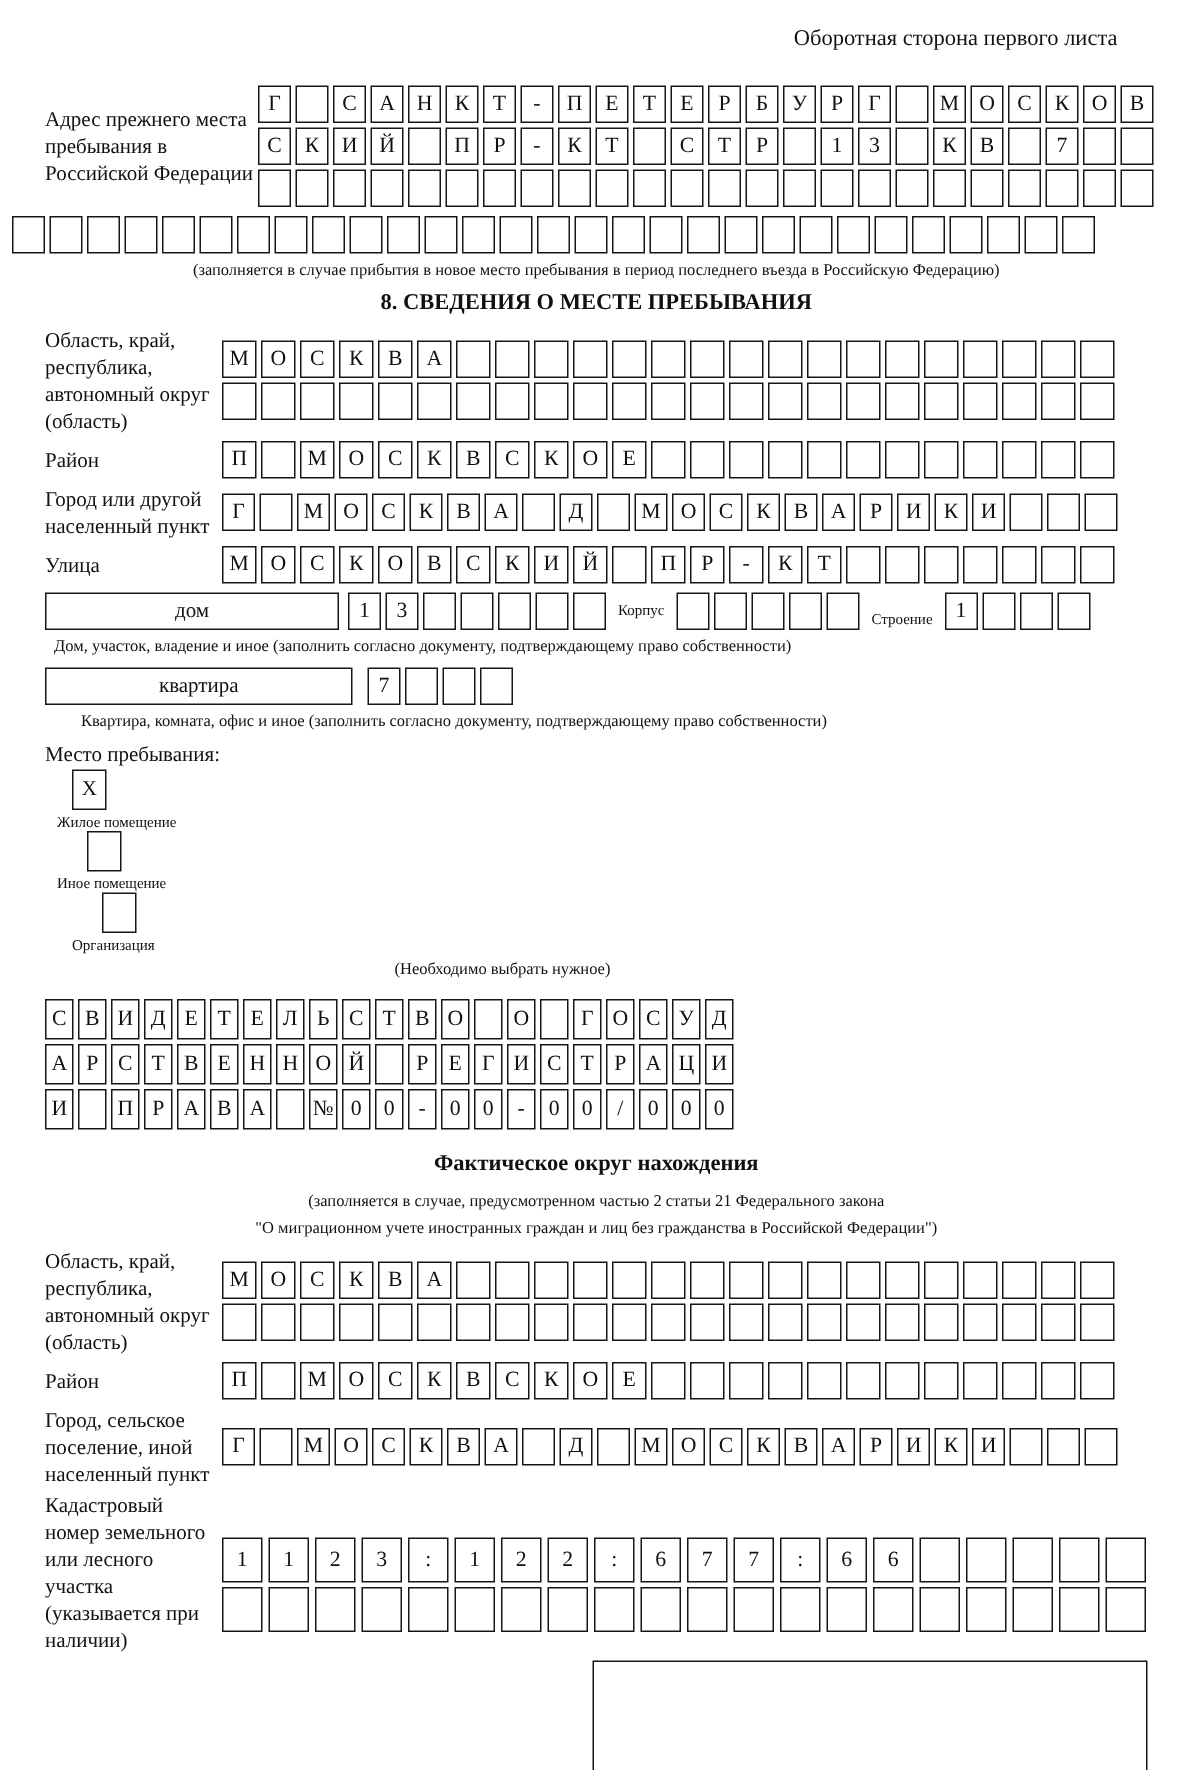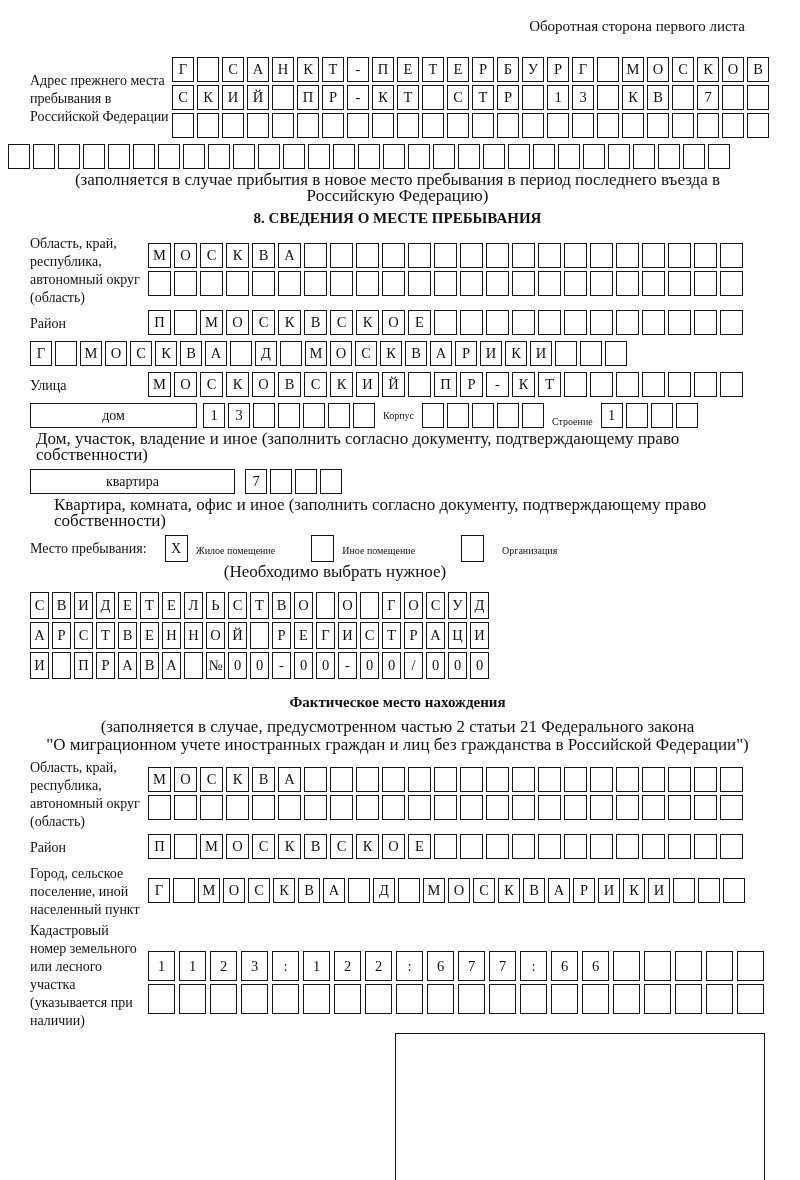--- a/index.html
+++ b/index.html
@@ -14,30 +14,30 @@
   .label-col{width:142px;}
   .label-col-sm{width:118px;}
   .cells{display:flex;gap:3px;margin-bottom:3px;}
   .cell{
     width:var(--cw,22px);height:var(--ch,25px);
     border:1.6px solid #161616;box-sizing:border-box;
     display:flex;align-items:center;justify-content:center;
     font-size:14.5px;background:#fff;flex:0 0 auto;
   }
   .rows{display:flex;flex-direction:column;}
-  .caption{font-size:17px;text-align:center;margin:2px 0 6px 0;line-height:16px;}
+  .caption{font-size:11px;text-align:center;margin:2px 0 6px 0;line-height:16px;}
   .section-title{font-size:15px;font-weight:bold;text-align:center;margin:6px 0 8px 0;}
   .widebox{
     border:1.6px solid #161616;height:25px;box-sizing:border-box;
     display:flex;align-items:center;justify-content:center;font-size:14px;
   }
   .inline-label{font-size:10px;margin:3px 8px 0 8px;}
   .checkbox{width:23px;height:27px;border:1.6px solid #161616;box-sizing:border-box;
     display:flex;align-items:center;justify-content:center;font-size:14px;flex:0 0 auto;}
-  .mesto-row{display:flex;align-items:center;margin:6px 0 2px 0;}
+  .mesto-row{display:flex;margin:6px 0 2px 0;flex-direction:column;}
   .mark-area{margin-left:365px;width:370px;}
   .mark-box{border:1.8px solid #161616;width:370px;height:178px;box-sizing:border-box;}
   .mark-note{font-size:13px;text-align:center;line-height:18px;margin-top:4px;width:430px;margin-left:-30px;}
   .fullrow{margin-left:-22px;}
 </style>
 </head>
 <body>
 
 <div class="page-title">Оборотная сторона первого листа</div>
 
@@ -238,20 +238,21 @@
       <span class="cell"></span>
       <span class="cell"></span>
       <span class="cell"></span>
       <span class="cell"></span>
       <span class="cell"></span>
       <span class="cell"></span>
     </div>
 </div>
 
 <div class="line">
+  <div class="label label-col-sm">Город или другой населенный пункт</div>
   <div class="cells">
       <span class="cell">Г</span>
       <span class="cell"></span>
       <span class="cell">М</span>
       <span class="cell">О</span>
       <span class="cell">С</span>
       <span class="cell">К</span>
       <span class="cell">В</span>
       <span class="cell">А</span>
       <span class="cell"></span>
@@ -296,21 +297,21 @@
       <span class="cell"></span>
       <span class="cell"></span>
       <span class="cell"></span>
       <span class="cell"></span>
       <span class="cell"></span>
       <span class="cell"></span>
     </div>
 </div>
 
 <div class="line" style="align-items:center;">
-  <div class="widebox" style="width:167px;margin-right:6px;">дом</div>
+  <div class="widebox" style="width:196px;margin-right:6px;">дом</div>
   <div class="cells" style="margin-bottom:0;">
       <span class="cell">1</span>
       <span class="cell">3</span>
       <span class="cell"></span>
       <span class="cell"></span>
       <span class="cell"></span>
       <span class="cell"></span>
       <span class="cell"></span>
     </div>
   <div class="inline-label" style="margin-top:0;">Корпус</div>
@@ -420,21 +421,21 @@
         <span class="cell">0</span>
         <span class="cell">0</span>
         <span class="cell">/</span>
         <span class="cell">0</span>
         <span class="cell">0</span>
         <span class="cell">0</span>
       </div>
   </div>
 </div>
 
-<div class="section-title" style="margin-top:12px;">Фактическое место нахождения</div>
+<div class="section-title" style="margin-top:12px;">Фактическое округ нахождения</div>
 <div class="caption" style="margin-bottom:0;">(заполняется в случае, предусмотренном частью 2 статьи 21 Федерального закона</div>
 <div class="caption">"О миграционном учете иностранных граждан и лиц без гражданства в Российской Федерации")</div>
 
 <div class="line">
   <div class="label label-col-sm">Область, край, республика, автономный округ (область)</div>
   <div class="rows">
     <div class="cells" style="--cw:23px">
         <span class="cell">М</span>
         <span class="cell">О</span>
         <span class="cell">С</span>

